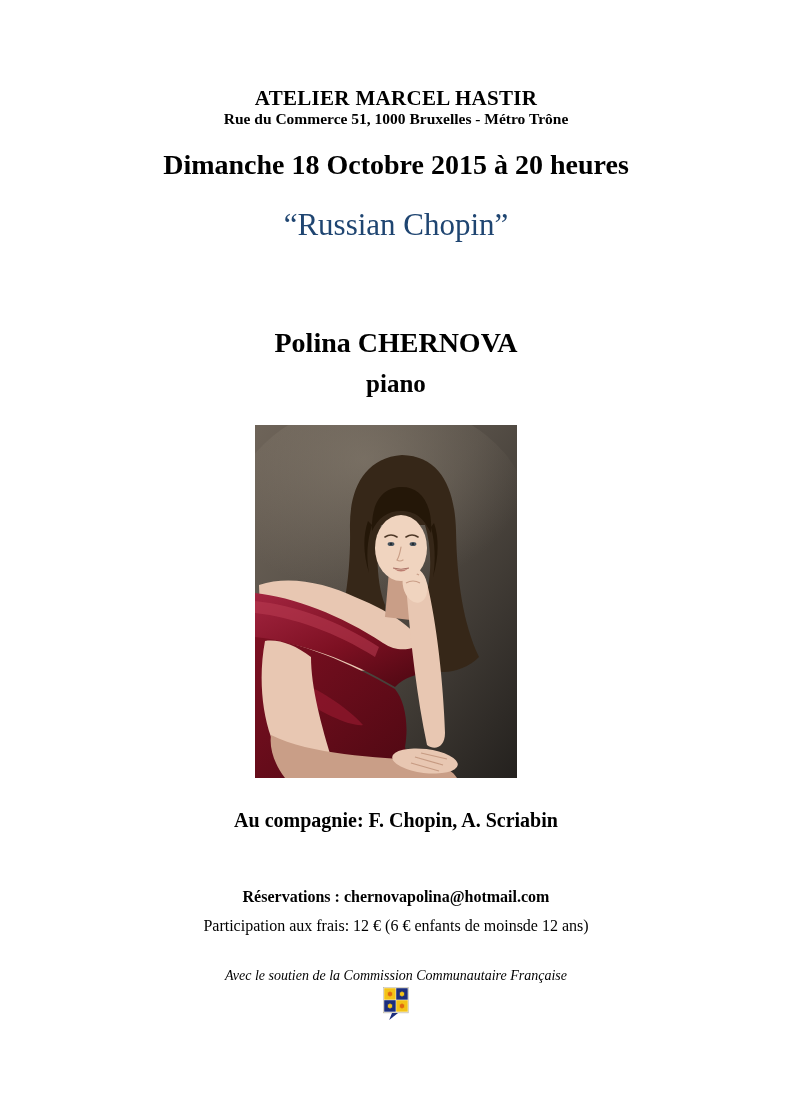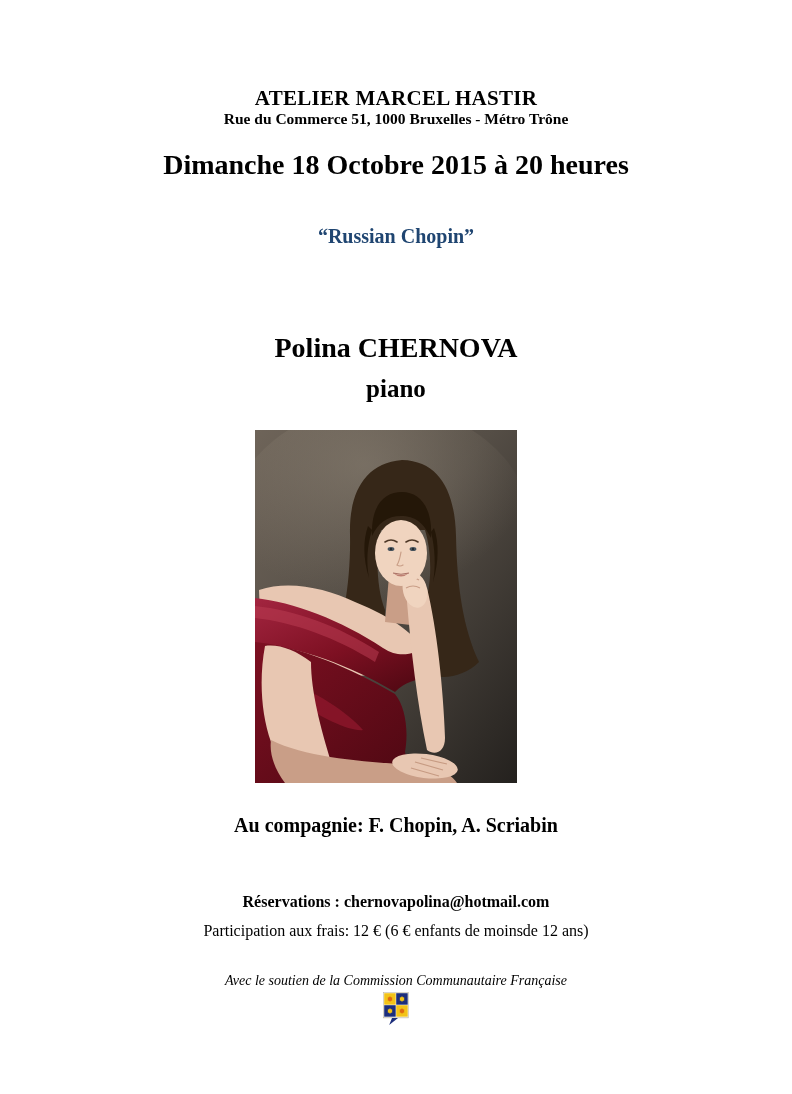--- a/index.html
+++ b/index.html
@@ -32,23 +32,23 @@
     font-weight: bold;
     line-height: 1.15;
   }
   .event-date {
     margin-top: 21px;
     font-size: 28px;
     font-weight: bold;
     line-height: 1.15;
   }
   .concert-title {
-    margin-top: 44px;
-    font-size: 20px;
-    font-weight: bold;
+    margin-top: 26px;
+    font-size: 31px;
+    font-weight: normal;
     color: var(--title-blue, #1f4571);
     line-height: 1.15;
   }
   .performer-name {
     margin-top: 84px;
     font-size: 28px;
     font-weight: bold;
     line-height: 1.15;
   }
   .instrument {

